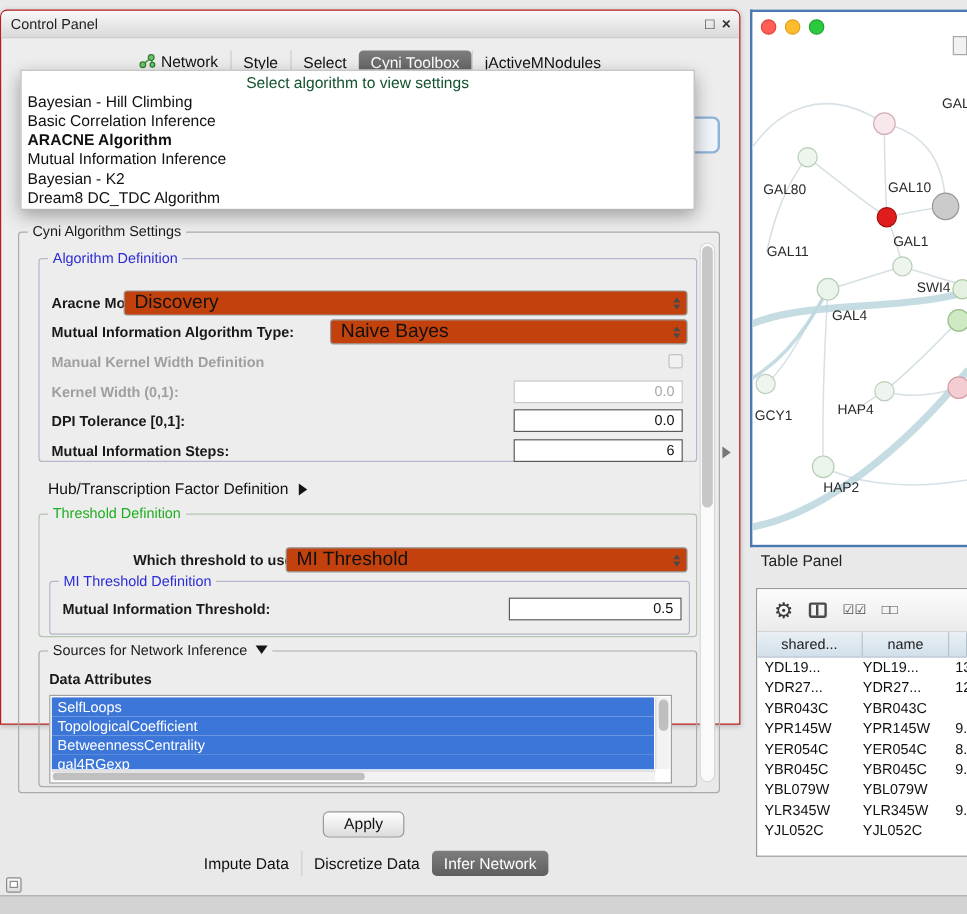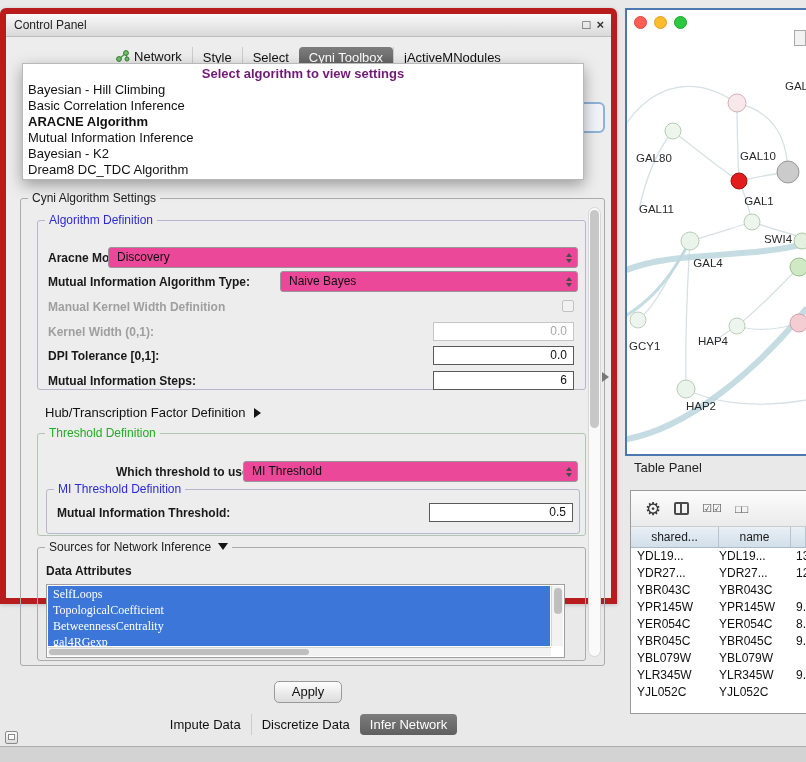--- a/index.html
+++ b/index.html
@@ -1,73 +1,73 @@
 <!DOCTYPE html>
 <html><head>
 <meta charset="utf-8">
 <style>
   * { margin:0; padding:0; box-sizing:border-box; }
   html,body { width:806px; height:762px; }
   body { position:relative; background:#e9e9e9; font-family:"Liberation Sans",sans-serif; color:#111; overflow:hidden; font-size:12px; }
   .abs { position:absolute; }
 
   
-  .control-panel { left:0; top:8px; width:617px; height:596px; background:#ededed; border:6px solid #b91c1c; border-radius:6px 6px 0 0; box-shadow:0 1px 4px rgba(0,0,0,.18); }
+  .control-panel { left:0; top:8px; width:617px; height:596px; background:#ededed; border:1px solid #b91c1c; border-radius:6px 6px 0 0; box-shadow:0 1px 4px rgba(0,0,0,.18); }
   .cp-titlebar { left:0; top:0; right:0; height:23px; background:linear-gradient(#f9f9f9,#d9d9d9); border-bottom:1px solid #bdbdbd; border-radius:5px 5px 0 0; line-height:22px; padding-left:8px; font-size:12px; color:#222; }
   .cp-controls { right:7px; top:3px; display:flex; gap:6px; align-items:center; }
   .cp-controls span { font-size:13px; color:#333; cursor:default; line-height:16px; }
   .cp-close { font-weight:bold; font-size:15px; }
 
   .seg { display:flex; justify-content:center; align-items:center; font-size:13px; }
   .cp-tabs { left:0; right:0; top:31px; height:24px; }
   .tab { padding:3px 10px; white-space:nowrap; color:#111;text-align:right; }
   .seg .tab:not(:first-child):not(.selected) { border-left:1px solid #cccccc; }
   .tab.selected { background:linear-gradient(#7d7d7d,#5f5f5f); color:#fff; border-radius:4px; border-left:none; }
   .tab-icon { display:inline-block; vertical-align:-1px; margin-right:4px; }
 
   .combo-stub { left:558px; top:88px; width:41px; height:31px; border:2px solid #8fb2d9; border-radius:6px; background:#f0f4f9; z-index:5; }
 
   
   .algo-popup { left:16px; top:49px; width:562px; height:117px; background:#fff; border:1px solid #b9b9b9; box-shadow:0 5px 14px rgba(0,0,0,.35); z-index:30; font-size:13px; padding-top:2px; }
   .algo-row { height:16px; line-height:16px; padding-left:5px; white-space:nowrap; }
-  .algo-placeholder { text-align:center; color:#701a75; padding-left:0;font-weight:bold; }
+  .algo-placeholder { text-align:center; color:#14532d; padding-left:0; }
   .algo-bold { font-weight:bold; }
 
   
   fieldset, .group { border:1px solid #ababab; border-radius:3px; }
   .legend { position:absolute; top:-8px; left:7px; background:#ededed; padding:0 4px; font-size:12px; color:#1c1c1c; white-space:nowrap; }
   .legend-blue { color:#2b2bd6; }
   .legend-green { color:#1fae1f; }
 
   .cyni-group { left:14px; top:184px; width:585px; height:468px; }
   .v-scroll { right:3px; top:8px; width:13px; height:450px; background:#fafafa; border:1px solid #d7d7d7; border-radius:7px; }
   .v-thumb { position:absolute; left:1px; top:2px; width:9px; height:218px; background:#c7c7c7; border-radius:5px; }
 
   .algo-def { left:16px; top:21px; width:549px; height:170px; border:1px solid #b6b6cc; }
   .lbl { font-weight:bold; font-size:12px; color:#191919; white-space:nowrap; }
   .lbl-dis { color:#9f9f9f;text-align:center; }
 
-  .combo { background:#ec4899; border:1px solid #979797; border-radius:3px; font-size:12px; line-height:19px; padding-left:8px; white-space:nowrap; }
+  .combo { background:#c2410c; border:1px solid #979797; border-radius:3px; font-size:16px; line-height:19px; padding-left:8px; white-space:nowrap; }
   .arrows { position:absolute; right:5px; top:50%; transform:translateY(-50%); display:flex; flex-direction:column; gap:2px; }
   .tri-u { width:0; height:0; border-left:3.5px solid transparent; border-right:3.5px solid transparent; border-bottom:4px solid #4a4a4a; }
   .tri-d { width:0; height:0; border-left:3.5px solid transparent; border-right:3.5px solid transparent; border-top:4px solid #4a4a4a; }
 
   .field { background:#fff; border:1px solid #5a5a5a; font-size:12px; line-height:17px; text-align:right; padding-right:6px; }
   .field-dis { border:1px solid #c6c6c6; color:#a8a8a8; }
   .cb { width:12px; height:12px; border:1px solid #c2c2c2; border-radius:2px; background:#f1f1f1; }
 
   .hub-row { left:24px; top:206px; font-size:13px; color:#111; white-space:nowrap; }
   .tri-right { display:inline-block; width:0; height:0; border-top:5px solid transparent; border-bottom:5px solid transparent; border-left:7px solid #141414; margin-left:9px; vertical-align:-1px; }
   .tri-down { display:inline-block; width:0; height:0; border-left:5px solid transparent; border-right:5px solid transparent; border-top:7px solid #141414; margin-left:7px; vertical-align:1px; }
 
   .threshold-group { left:16px; top:234px; width:549px; height:103px; border:1px solid #b3c6b3; }
   .mi-group { left:8px; top:55px; width:534px; height:45px; border:1px solid #b6b6cc; background:transparent; }
 
   .sources-group { left:16px; top:348px; width:549px; height:114px; }
-  .attr-list { left:8px; top:36px; width:519px; height:74px; background:#fff; border:1px solid #9f9f9f;font-family:Liberation Serif, serif; }
+  .attr-list { left:8px; top:36px; width:519px; height:74px; background:#fff; border:1px solid #9f9f9f; }
   .attr-rows { position:absolute; left:1px; top:1px; right:14px; bottom:11px; overflow:hidden; }
   .attr-item { height:16px; line-height:16px; padding-left:5px; background:#3c76d8; color:#fff; font-size:12px; white-space:nowrap; }
   .attr-vscroll { position:absolute; right:1px; top:1px; width:12px; bottom:11px; background:#f2f2f2; border-left:1px solid #d4d4d4; }
   .attr-vthumb { position:absolute; left:2px; top:2px; width:8px; height:26px; background:#bfbfbf; border-radius:4px; }
   .attr-hscroll { position:absolute; left:1px; right:13px; bottom:1px; height:9px; background:#f2f2f2; border-top:1px solid #d4d4d4; }
   .attr-hthumb { position:absolute; left:1px; top:1px; height:6px; width:260px; background:#bfbfbf; border-radius:3px; }
 
   .apply-btn { left:268px; top:667px; width:68px; height:22px; background:linear-gradient(#fefefe,#dcdcdc); border:1px solid #9a9a9a; border-radius:5px; text-align:center; line-height:20px; font-size:13px; }
   .bottom-tabs { left:0; right:0; top:698px; height:24px; }
 

